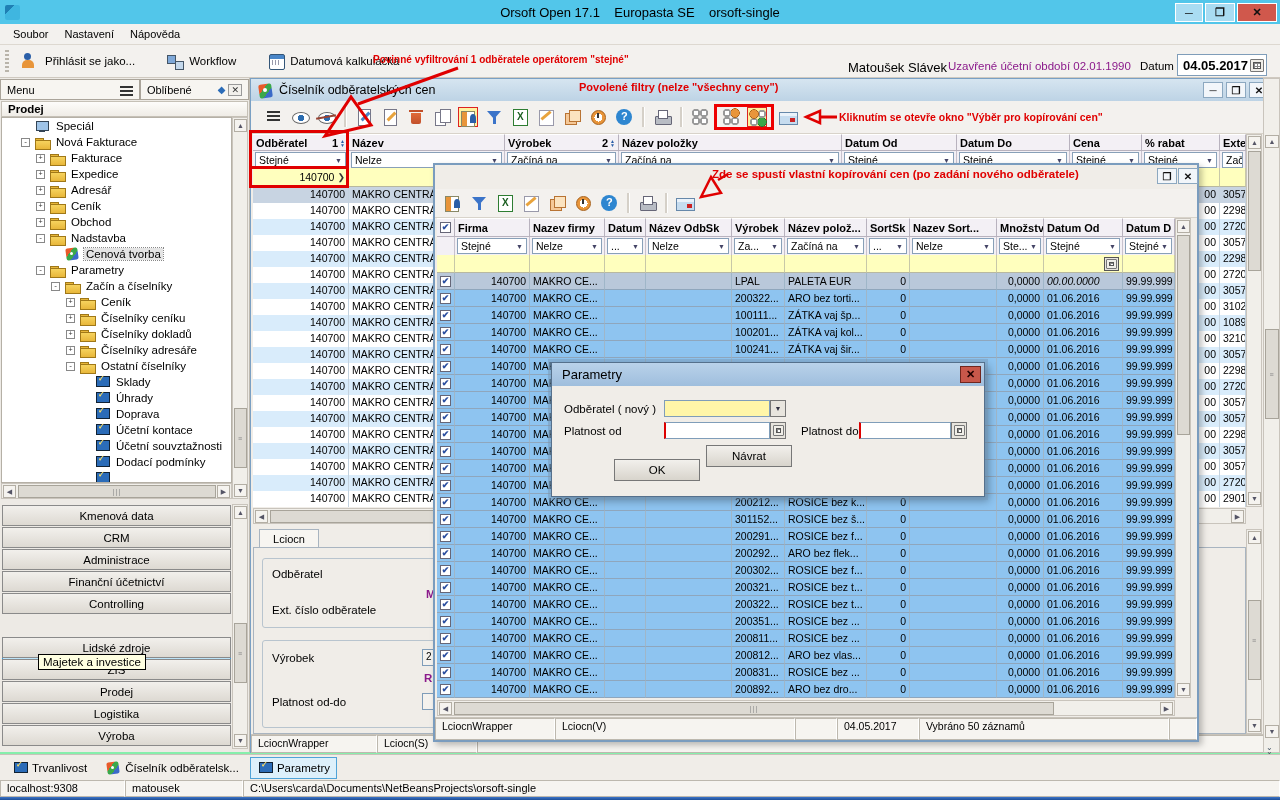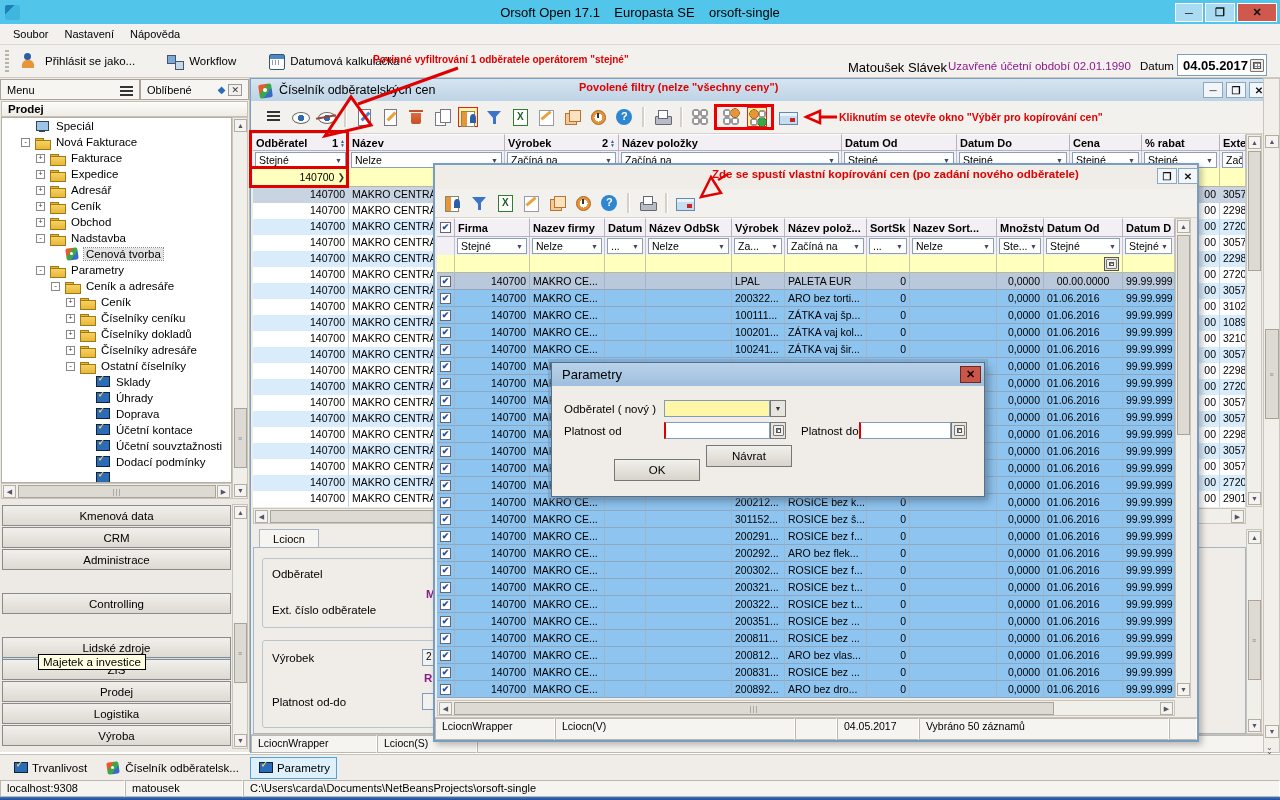--- a/index.html
+++ b/index.html
@@ -1,17 +1,17 @@
 <!DOCTYPE html>
 <html><head>
 <meta charset="utf-8">
 <style>
 *{margin:0;padding:0;box-sizing:border-box}
 body{font-family:"Liberation Sans",sans-serif;background:#666}
-#stage{position:relative;width:1280px;height:800px;background:#ffffff;overflow:hidden;font-size:11px;color:#000}
+#stage{position:relative;width:1280px;height:800px;background:#86efac;overflow:hidden;font-size:11px;color:#000}
 .abs{position:absolute}
 
 .titlebar{left:0;top:0;width:1280px;height:24px;background:#52C6EA;display:flex;align-items:center}
 .title-text{position:absolute;left:0;right:0;text-align:center;font-size:13px;white-space:pre}
 .appicon{width:15px;height:15px;margin-left:5px;background:linear-gradient(135deg,#1F7FB4 0 7px,#3FB6E0 7px);border-radius:2px;z-index:2}
 .winbtn{position:absolute;top:3px;height:19px;border:1px solid #FFF;background:#A9DCF2;color:#111;display:flex;align-items:center;justify-content:center;font-size:11px;font-weight:bold}
 .winbtn.close{background:#D0584C}
 .menubar{left:0;top:24px;width:1280px;height:21px;background:#F3F1EE;border-bottom:1px solid #DDD8D0;display:flex;align-items:center;padding-left:6px;gap:2px}
 .menubar span{padding:2px 7px}
 .toolbar{left:0;top:45px;width:1280px;height:33px;background:#F3F1EE;border-bottom:1px solid #CFC9C0;display:flex;align-items:center}
@@ -257,21 +257,21 @@
           <span class="tlabel" style="padding: 0px 2px;">Cenová tvorba</span>
         </div>
         <div class="tnode" style="padding-left: 34px;">
           <span class="tgl">-</span>
           <span class="tico tic-folder"></span>
           <span class="tlabel" style="padding: 0px 2px;">Parametry</span>
         </div>
         <div class="tnode" style="padding-left: 49px;">
           <span class="tgl">-</span>
           <span class="tico tic-folder"></span>
-          <span class="tlabel" style="padding: 0px 2px;">Ceník a adresáře</span>
+          <span class="tlabel" style="padding: 0px 2px;">Začín a číselníky</span>
         </div>
         <div class="tnode" style="padding-left: 64px;">
           <span class="tgl">+</span>
           <span class="tico tic-folder"></span>
           <span class="tlabel" style="padding: 0px 2px;">Ceník</span>
         </div>
         <div class="tnode" style="padding-left: 64px;">
           <span class="tgl">+</span>
           <span class="tico tic-folder"></span>
           <span class="tlabel" style="padding: 0px 2px;">Číselníky ceníku</span>
@@ -336,20 +336,21 @@
     <div class="abs sbh" style="left:1px;top:405px;width:231px;height:16px">
       <div class="sbtn" style="left:1px;top:1px;width:13px;height:13px">◀</div>
       <div class="sbtn" style="right:1px;top:1px;width:13px;height:13px">▶</div>
       <div class="sth" style="left:16px;top:1px;width:198px;height:13px">|||</div>
     </div>
 
     <div class="modules" id="modules">
         <div class="mbtn" style="top: 2px;">Kmenová data</div>
         <div class="mbtn" style="top: 24px;">CRM</div>
         <div class="mbtn" style="top: 46px;">Administrace</div>
+        <div class="mbtn" style="top: 68px;">Finanční účetnictví</div>
         <div class="mbtn" style="top: 90px;">Controlling</div>
         <div class="mbtn sel" style="top: 112px; margin-top: 39px;">Správa majetku</div>
         <div class="mbtn" style="top: 134px;">Lidské zdroje</div>
         <div class="mbtn" style="top: 156px;">ZIS</div>
         <div class="mbtn" style="top: 178px;">Prodej</div>
         <div class="mbtn" style="top: 200px;">Logistika</div>
         <div class="mbtn" style="top: 222px;">Výroba</div>
       </div>
     <div class="abs sbv" style="left:232px;top:426px;width:16px;height:245px">
       <div class="sbtn" style="left:1px;top:1px;width:13px;height:13px">▲</div>
@@ -930,21 +931,21 @@
           </div>
           <div class="qcell" style="width: 75px; background: rgb(185, 200, 218); text-align: right;">140700</div>
           <div class="qcell" style="width: 75px; background: rgb(185, 200, 218); text-align: left;">MAKRO CE...</div>
           <div class="qcell" style="width: 41px; background: rgb(185, 200, 218); text-align: left;"></div>
           <div class="qcell" style="width: 86px; background: rgb(185, 200, 218); text-align: left;"></div>
           <div class="qcell" style="width: 53px; background: rgb(185, 200, 218); text-align: left;">LPAL</div>
           <div class="qcell" style="width: 82px; background: rgb(185, 200, 218); text-align: left;">PALETA EUR</div>
           <div class="qcell" style="width: 43px; background: rgb(185, 200, 218); text-align: right;">0</div>
           <div class="qcell" style="width: 87px; background: rgb(185, 200, 218); text-align: left;"></div>
           <div class="qcell" style="width: 47px; background: rgb(185, 200, 218); text-align: right;">0,0000</div>
-          <div class="qcell" style="width: 79px; background: rgb(185, 200, 218); text-align: center;">00.00.0000</div>
+          <div class="qcell" style="width: 79px; background: rgb(185, 200, 218); text-align: left; font-style: italic;">00.00.0000</div>
           <div class="qcell" style="width: 52px; background: rgb(185, 200, 218); text-align: left;">99.99.999</div>
         </div>
         <div class="qrow">
           <div class="qcell chk" style="width: 18px; background: rgb(142, 196, 240);">
             <span class="cbx">✔</span>
           </div>
           <div class="qcell" style="width: 75px; background: rgb(142, 196, 240); text-align: right;">140700</div>
           <div class="qcell" style="width: 75px; background: rgb(142, 196, 240); text-align: left;">MAKRO CE...</div>
           <div class="qcell" style="width: 41px; background: rgb(142, 196, 240); text-align: left;"></div>
           <div class="qcell" style="width: 86px; background: rgb(142, 196, 240); text-align: left;"></div>

